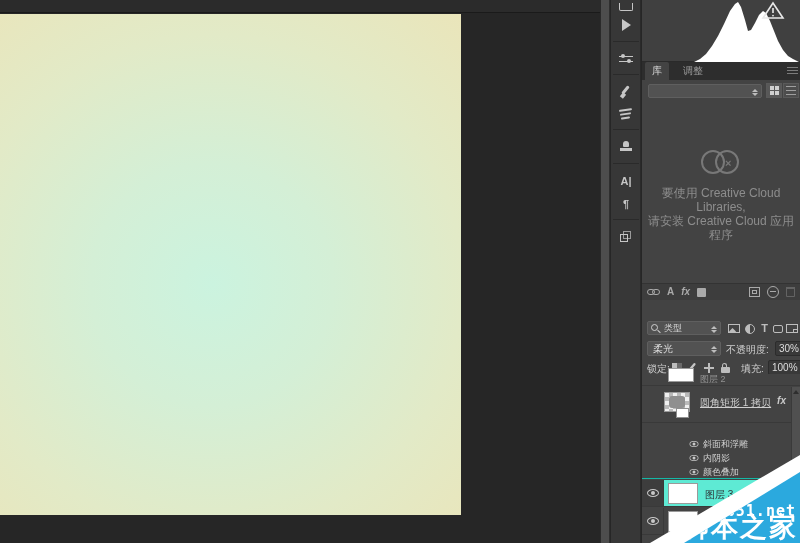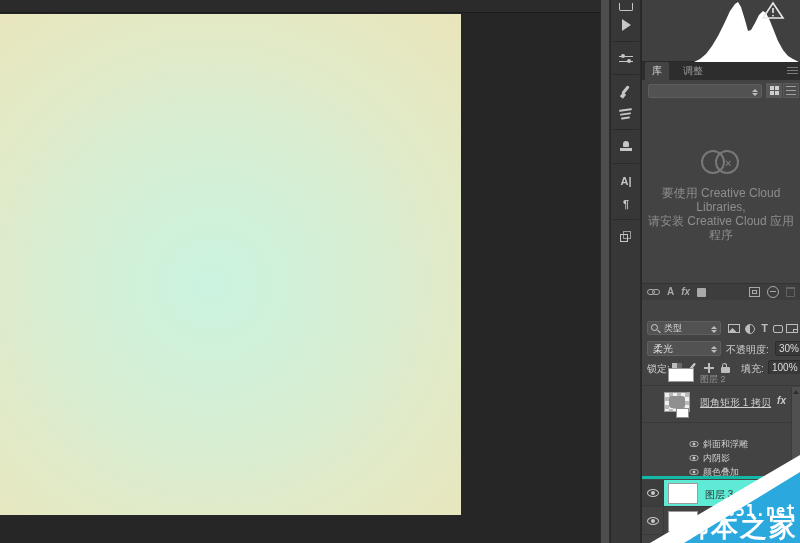--- a/index.html
+++ b/index.html
@@ -374,21 +374,21 @@
       </div>
 
       <div class="effline" style="top:59px">
         <span class="eye" style="position:absolute;left:46px;top:3px;transform:scale(.75)"></span>
         <span class="lname" style="left:61px;top:1px;font-size:9px">斜面和浮雕</span>
       </div>
       <div class="effline" style="top:73px">
         <span class="eye" style="position:absolute;left:46px;top:3px;transform:scale(.75)"></span>
         <span class="lname" style="left:61px;top:1px;font-size:9px">内阴影</span>
       </div>
-      <div class="effline" style="top:87px;border-bottom:3px solid #14b8a6">
+      <div class="effline" style="top:87px;border-bottom:1px solid #14b8a6">
         <span class="eye" style="position:absolute;left:46px;top:3px;transform:scale(.75)"></span>
         <span class="lname" style="left:61px;top:1px;font-size:9px">颜色叠加</span>
       </div>
 
       <div class="lrow" style="top:102px;height:27px;background:#5eead4">
         <div class="eyecell" style="background:#3d3d3d">
             <span class="eye"></span>
           </div>
         <div class="thumb" style="left:26px;top:3px;width:30px;height:21px"></div>
         <div class="lname" style="left:63px;top:8px;color:#2d3134">图层 3</div>

